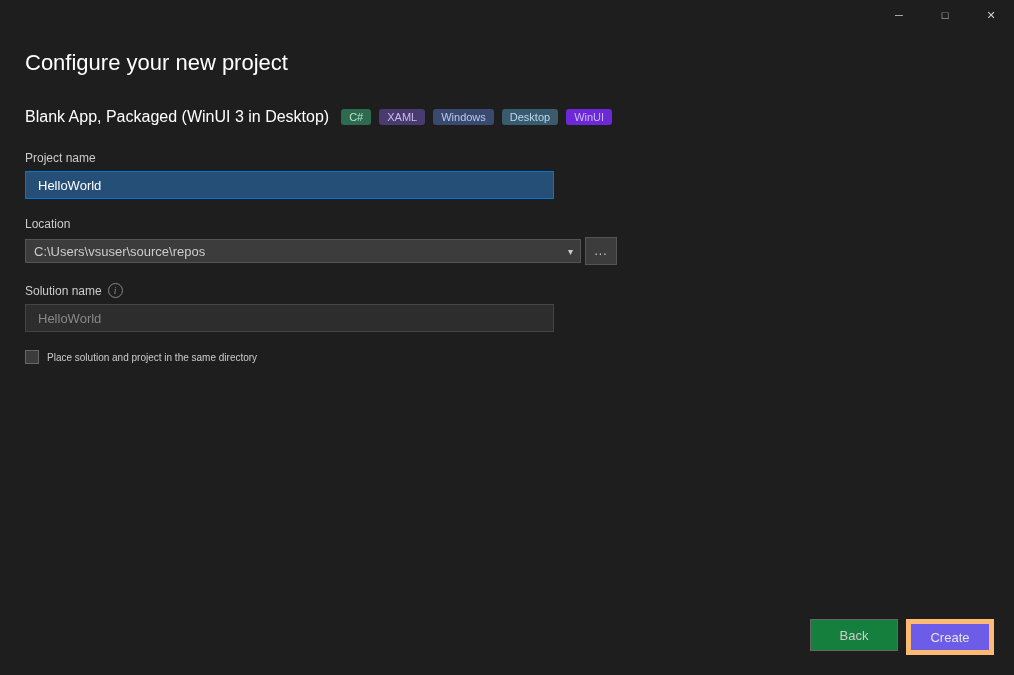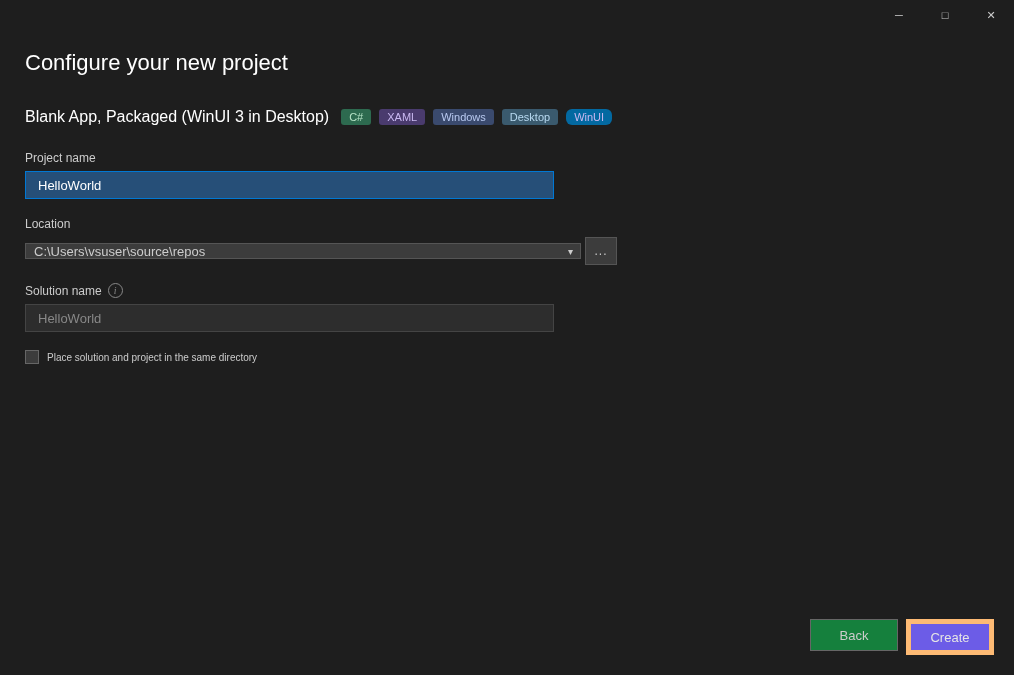--- a/index.html
+++ b/index.html
@@ -92,23 +92,22 @@
       background-color: #3a4a6e;
       color: #b8c9f0;
     }
 
     .tag-desktop {
       background-color: #3a5a6e;
       color: #b8d9f0;
     }
 
     .tag-winui {
-      background-color: #0369a1;
+      background-color: #6d28d9;
       color: #c9b8f0;
-      border-radius: 6px;
     }
 
     .field-group {
       margin-bottom: 18px;
     }
 
     .field-label {
       display: block;
       color: #cccccc;
       margin-bottom: 6px;
@@ -162,21 +161,21 @@
     }
 
     .location-row {
       display: flex;
       gap: 4px;
       align-items: center;
     }
 
     .location-input {
       width: 556px;
-      height: 16px;
+      height: 24px;
       background-color: #3c3c3c;
       border: 1px solid #555555;
       color: #cccccc;
       padding: 4px 8px;
       font-size: 13px;
       font-family: 'Segoe UI', sans-serif;
       outline: none;
       appearance: none;
     }
 

